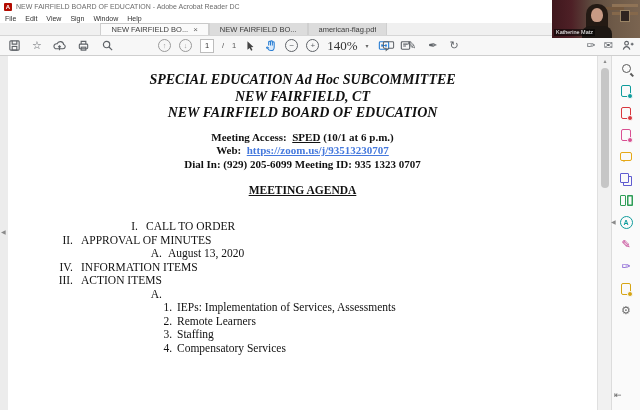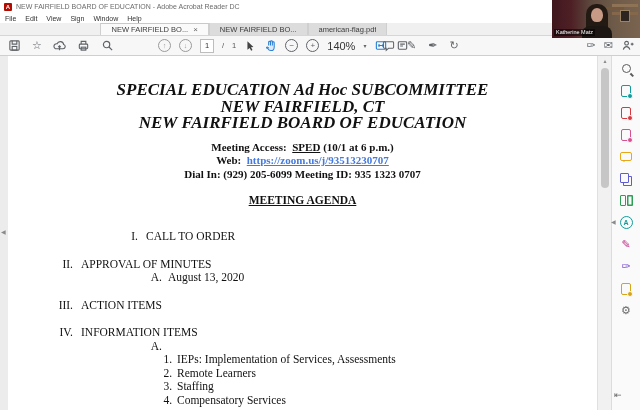--- a/index.html
+++ b/index.html
@@ -29,41 +29,41 @@
   .tb{position:absolute;top:0;height:19px;display:flex;align-items:center;}
   .tb-left{left:8px;gap:11px;}
   .tb-center{left:158px;gap:8px;}
   .tb-right{left:382px;gap:12px;}
   .tb-far{right:6px;gap:8px;}
   .tico{color:#5f6368;font-size:11px;line-height:1;display:flex;align-items:center;justify-content:center;}
   .circ{width:11px;height:11px;border:1px solid #9a9a9a;border-radius:50%;font-size:7px;color:#9a9a9a;display:flex;align-items:center;justify-content:center;}
   .circ2{width:11px;height:11px;border:1px solid #5f6368;border-radius:50%;font-size:8px;color:#5f6368;display:flex;align-items:center;justify-content:center;}
   .pagebox{width:12px;height:12px;border:1px solid #bdbdbd;background:#fff;font-size:7.5px;color:#333;display:flex;align-items:center;justify-content:center;}
   .pgsep{font-size:7.5px;color:#555;}
-  .zoomtxt{font-size:11px;color:#333;}
+  .zoomtxt{font-size:13px;color:#333;font-family:Liberation Serif, serif;}
   .chev{font-size:6px;color:#666;}
   svg.i{display:block;}
 
   
   .leftstrip{position:absolute;left:0;top:56px;width:8px;height:354px;background:#ececec;}
   .collapse-l{position:absolute;left:1px;top:228px;font-size:6px;color:#8a8a8a;}
   .page{position:absolute;left:8px;top:56px;width:589px;height:354px;background:#fff;overflow:hidden;font-family:"Liberation Serif",serif;color:#111;}
   .scrollbar{position:absolute;left:597px;top:56px;width:14px;height:354px;background:#f1f1f1;border-left:1px solid #e0e0e0;box-sizing:border-box;}
   .scroll-up{position:absolute;left:0;top:1px;width:14px;text-align:center;font-size:6px;color:#8a8a8a;}
   .thumb{position:absolute;left:3px;top:12px;width:8px;height:120px;background:#c6c6c6;border-radius:4px;}
 
   
-  .doc-title{margin-top:26px;text-align:center;font-weight:bold;font-style:italic;font-size:17px;line-height:16.5px;}
+  .doc-title{margin-top:16px;text-align:center;font-weight:bold;font-style:italic;font-size:14px;line-height:16.5px;}
   .doc-access{margin-top:9px;text-align:center;font-weight:bold;font-size:11px;line-height:13.5px;}
   .u{text-decoration:underline;}
   .link{color:#4579dd;text-decoration:underline;font-weight:bold;}
   .doc-agenda-head{margin-top:13px;text-align:center;font-weight:bold;font-size:11.5px;}
   .agenda{margin-top:24px;font-size:11.5px;line-height:13.5px;}
   .aline{display:flex;}
-  .aline.gap{margin-top:14px;padding-left:35px;}
+  .aline.gap{padding-left:35px;}
   .aline .num{text-align:right;}
   .l0{padding-left:100px;} .l0 .num{width:30px;margin-right:8px;}
   .l1{padding-left:140px;} .l1 .num{width:14px;margin-right:6px;}
   .l2{padding-left:153px;} .l2 .num{width:11px;margin-right:5px;}
 
   
   .sidebar{position:absolute;left:611px;top:56px;width:29px;height:354px;background:#fafafa;border-left:1px solid #dcdcdc;box-sizing:border-box;display:flex;flex-direction:column;align-items:center;gap:9px;padding-top:6px;}
   .collapse-r{position:absolute;left:611px;top:218px;font-size:6px;color:#8a8a8a;}
   .sic{width:14px;height:13px;display:flex;align-items:center;justify-content:center;position:relative;}
   .ic-page{width:8px;height:10px;border:1.5px solid var(--c);border-radius:2px;position:relative;}
@@ -252,26 +252,26 @@
       </div>
       <div class="aline l0 gap">
         <span class="num">II.</span>
         <span>APPROVAL OF MINUTES</span>
       </div>
       <div class="aline l1">
         <span class="num">A.</span>
         <span>August 13, 2020</span>
       </div>
       <div class="aline l0 gap">
+        <span class="num">IV.</span>
+        <span>INFORMATION ITEMS</span>
+      </div>
+      <div class="aline l0 gap">
         <span class="num">III.</span>
         <span>ACTION ITEMS</span>
-      </div>
-      <div class="aline l0 gap">
-        <span class="num">IV.</span>
-        <span>INFORMATION ITEMS</span>
       </div>
       <div class="aline l1">
         <span class="num">A.</span>
       </div>
       <div class="aline l2">
         <span class="num">1.</span>
         <span>IEPs:  Implementation of Services, Assessments</span>
       </div>
       <div class="aline l2">
         <span class="num">2.</span>

